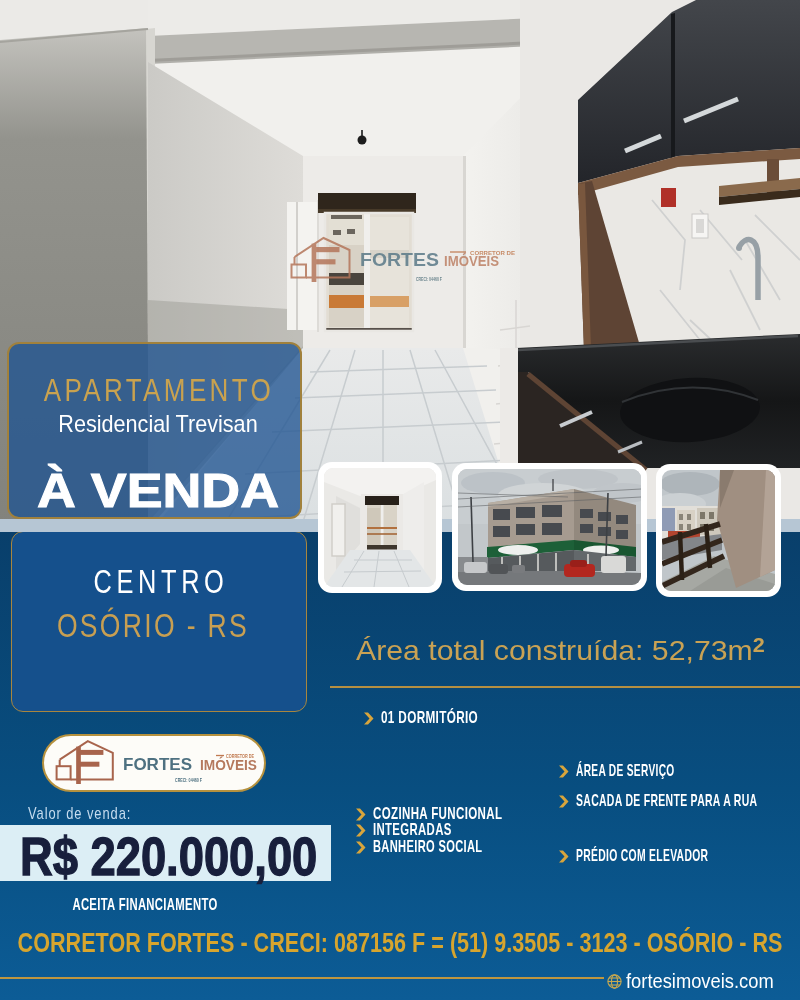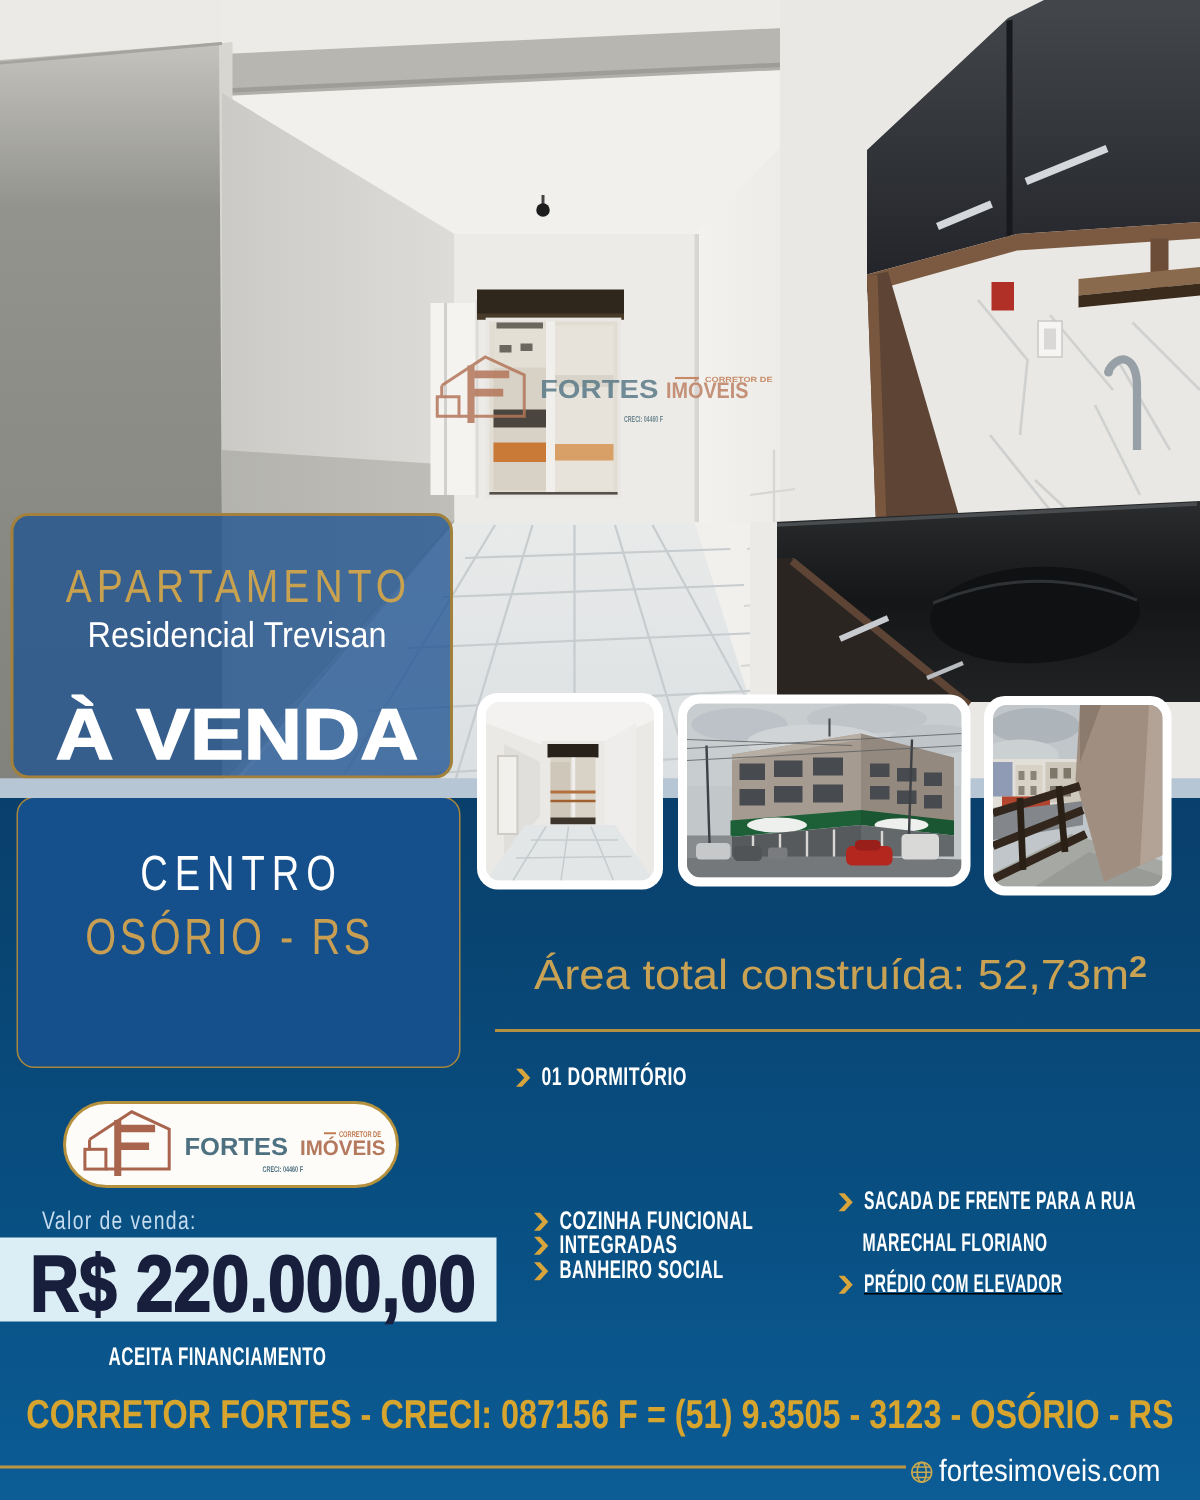--- a/index.html
+++ b/index.html
@@ -325,21 +325,21 @@
     </g>
     <g stroke="#2b2016" stroke-width="4.5">
       <line x1="18" y1="62" x2="20" y2="110"></line>
       <line x1="44" y1="54" x2="48" y2="98"></line>
     </g>
   </svg>
 
   <span id="t-area" class="abs lft" style="left:356px;top:634px;color:#c9a254;font-size:28px;transform:scaleX(1.08);">Área total construída: 52,73m<span style="font-weight:bold;font-size:20px;vertical-align:8px;">2</span></span>
   <div class="abs" style="left:330px;top:686px;width:470px;height:2px;background:#b58f41;"></div>
 
-  <div class="bullet" style="left:344px;top:708px;">
+  <div class="bullet" style="left:364px;top:708px;">
       <svg class="chev" viewBox="0 0 10 13">
         <polygon points="0,0.5 4,0.5 9.5,6.5 4,12.5 0,12.5 5.5,6.5" fill="#d8a53c"></polygon>
       </svg>
       <span class="btxt" style="transform:scaleX(0.69);">01 DORMITÓRIO</span>
     </div>
   <div class="bullet" style="left:356px;top:772px;margin-top:48px;">
       <svg class="chev" viewBox="0 0 10 13">
         <polygon points="0,0.5 4,0.5 9.5,6.5 4,12.5 0,12.5 5.5,6.5" fill="#d8a53c"></polygon>
       </svg>
       <span class="btxt" style="transform:scaleX(0.67);">INTEGRADAS</span>
@@ -350,30 +350,33 @@
       </svg>
       <span class="btxt" style="transform:scaleX(0.68);">COZINHA FUNCIONAL</span>
     </div>
   <div class="bullet" style="left:356px;top:837px;">
       <svg class="chev" viewBox="0 0 10 13">
         <polygon points="0,0.5 4,0.5 9.5,6.5 4,12.5 0,12.5 5.5,6.5" fill="#d8a53c"></polygon>
       </svg>
       <span class="btxt" style="transform:scaleX(0.655);">BANHEIRO SOCIAL</span>
     </div>
 
+  <div class="bullet" style="left:559px;top:761px;">
+      <svg class="chev" viewBox="0 0 10 13">
+        <polygon points="0,0.5 4,0.5 9.5,6.5 4,12.5 0,12.5 5.5,6.5" fill="#d8a53c"></polygon>
+      </svg>
+      <span class="btxt" style="transform:scaleX(0.60);">ÁREA DE SERVIÇO</span>
+    </div>
   <div class="bullet" style="left:559px;top:791px;">
       <svg class="chev" viewBox="0 0 10 13">
         <polygon points="0,0.5 4,0.5 9.5,6.5 4,12.5 0,12.5 5.5,6.5" fill="#d8a53c"></polygon>
       </svg>
       <span class="btxt" style="transform:scaleX(0.615);">SACADA DE FRENTE PARA A RUA</span>
     </div>
-  <div class="bullet" style="left:575px;top:819px;">
-      <span class="btxt" style="transform:scaleX(0.62);">MARECHAL FLORIANO</span>
-    </div>
-  <div class="bullet" style="left:559px;top:846px;text-decoration:underline;">
+  <div class="bullet" style="left:559px;top:846px;">
       <svg class="chev" viewBox="0 0 10 13">
         <polygon points="0,0.5 4,0.5 9.5,6.5 4,12.5 0,12.5 5.5,6.5" fill="#d8a53c"></polygon>
       </svg>
       <span class="btxt" style="transform:scaleX(0.61);">PRÉDIO COM ELEVADOR</span>
     </div>
 
   <div class="abs" style="left:42px;top:734px;width:224px;height:58px;background:#fdfcf8;border:2.5px solid #b5913e;border-radius:29px;box-sizing:border-box;"></div>
   <svg class="abs" style="left:42px;top:734px;" width="224" height="58" viewBox="0 0 224 58">
     <g stroke="#a8644c" stroke-width="2" fill="none">
       <path d="M17.7,25.7 L45.8,7.2 L70.8,18.8 L70.8,45.4 L28.6,45.4"></path>

